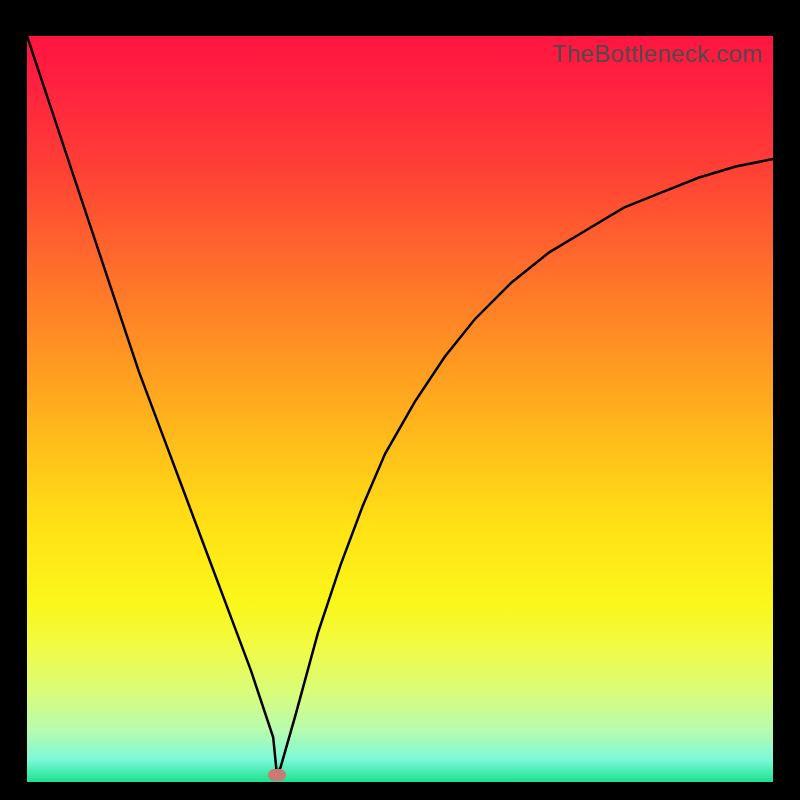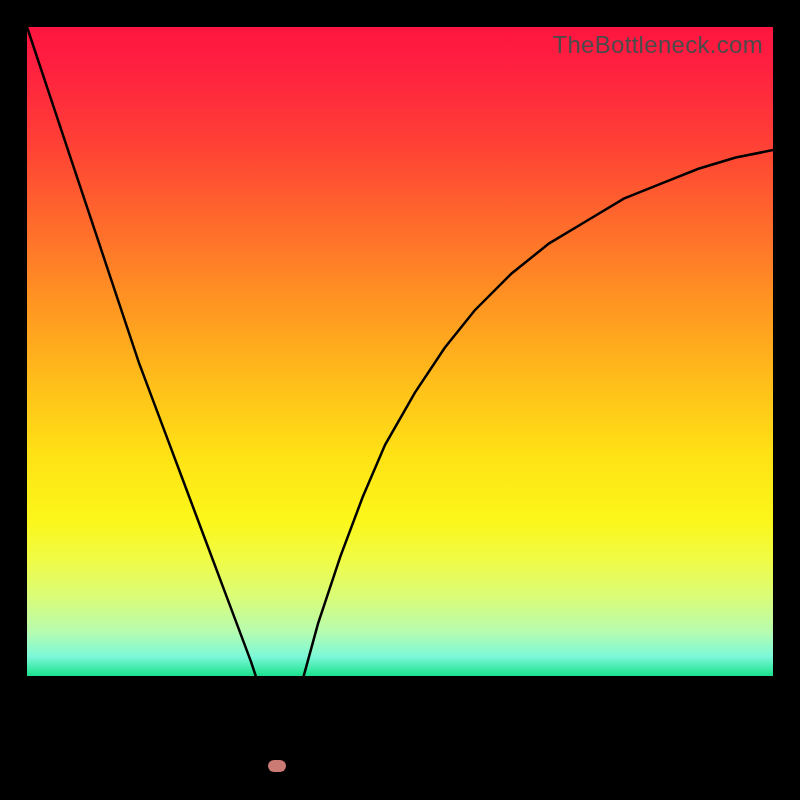--- a/index.html
+++ b/index.html
@@ -2,23 +2,23 @@
 <html><head>
 <meta charset="utf-8">
 <style>
   * { margin: 0; padding: 0; box-sizing: border-box; }
   html, body { width: 800px; height: 800px; overflow: hidden; }
   body { background: #000; font-family: Arial, Helvetica, sans-serif; }
 
   .frame {
     position: absolute;
     left: 27px;
-    top: 27px;
+    top: 36px;
     width: 746px;
-    height: 649px;
+    height: 746px;
     background: linear-gradient(to bottom,
       #ff1540 0%,
       #ff2040 6%,
       #ff4035 18%,
       #ff6a2c 30%,
       #ff9322 42%,
       #ffbf1a 55%,
       #ffe215 66%,
       #fbf71a 76%,
       #f0fb45 82%,

